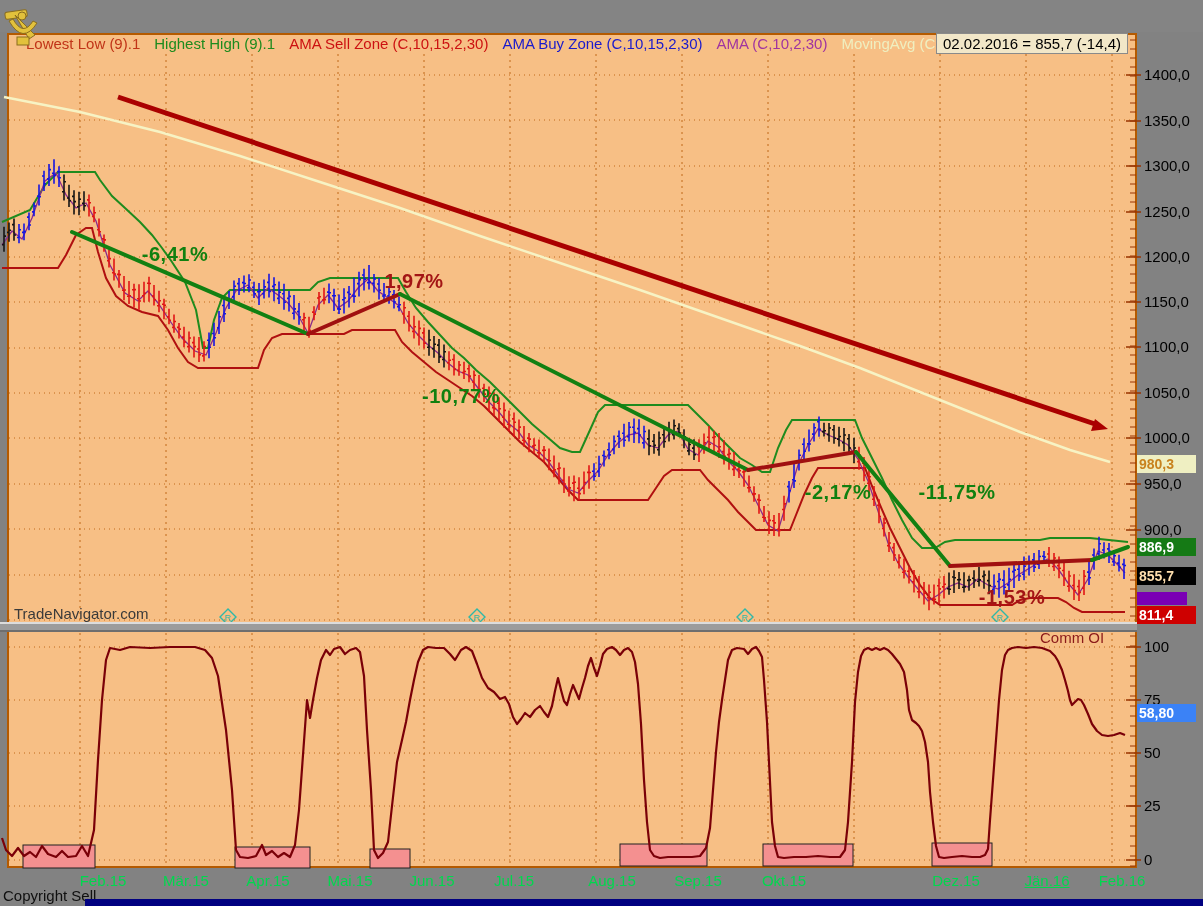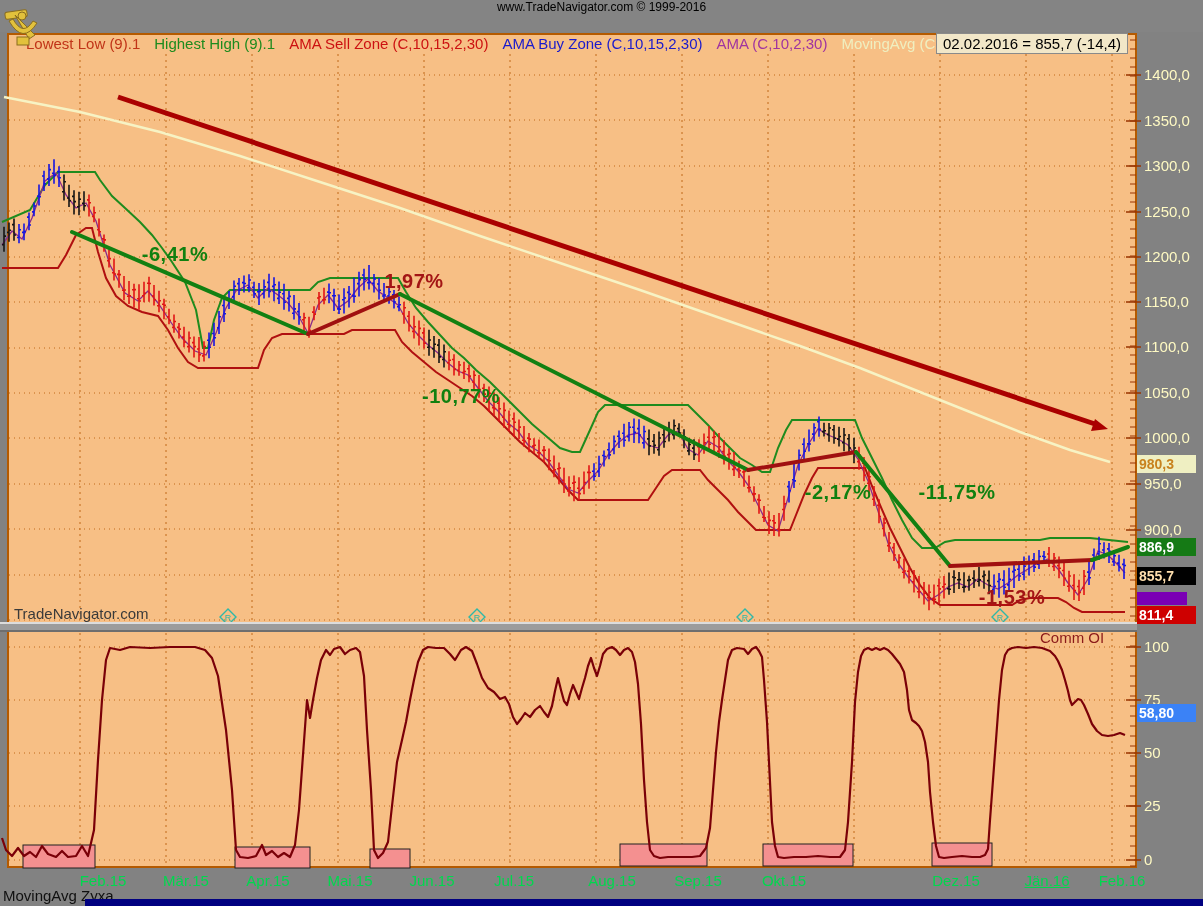--- a/index.html
+++ b/index.html
@@ -7,37 +7,36 @@
   #header{position:absolute;left:0;top:0;width:1203px;height:32px;background:#848484;text-align:center;color:#000;}
   #title{font-size:12px;font-weight:bold;padding-top:3px;}
   #subtitle{font-size:12px;}
   #logo{position:absolute;left:1px;top:1px;width:44px;height:48px;z-index:30;}
   #frame{position:absolute;left:7px;top:33px;width:1130px;height:835px;border:2px solid #B45A00;background:#F7BF85;box-sizing:border-box;}
   #legend{position:absolute;left:26px;top:35px;height:18px;display:flex;gap:14px;white-space:nowrap;font-size:15px;z-index:5;}
   .litem{cursor:default;}
   #datebox{position:absolute;left:936px;top:33px;font-size:15px;color:#000;background:#F2E7C8;border:1px solid #8a8a8a;padding:1px 6px;z-index:5;}
   #splitter{position:absolute;left:0;top:622px;width:1137px;height:10px;background:#9C9C9C;border-top:2px solid #DCDCDC;border-bottom:2px solid #6E6E6E;box-sizing:border-box;z-index:6;}
   svg#chart-svg{position:absolute;left:0;top:0;z-index:3;}
-  .axlabel{position:absolute;color:#fef9c3;font-size:15px;z-index:4;}
+  .axlabel{position:absolute;color:#000000;font-size:15px;z-index:4;}
   .month{position:absolute;top:872px;color:#00D84E;font-size:15px;transform:translateX(-50%);z-index:4;}
   .badge{position:absolute;left:1137px;width:55px;font-size:14px;font-weight:bold;padding:1px 2px;z-index:7;}
   #ama-sliver{position:absolute;left:1137px;top:592px;width:50px;height:13px;background:#7A00B4;z-index:6;}
   .pct{position:absolute;font-size:20px;font-weight:bold;transform:translate(-50%,-50%);z-index:5;letter-spacing:0.5px;}
   #watermark{position:absolute;left:14px;top:605px;font-size:15px;color:#3a3a3a;z-index:5;}
   #commlabel{position:absolute;left:1040px;top:629px;font-size:15px;color:#8B1A1A;z-index:5;}
   #copyright{position:absolute;left:3px;top:887px;font-size:15px;color:#101010;z-index:5;}
   #navybar{position:absolute;left:85px;top:899px;width:1118px;height:7px;background:#000080;z-index:5;}
 </style>
 </head>
 <body>
 
 <div id="stage">
 
   <div id="header">
-    <div id="subtitle">www.TradeNavigator.com © 1999-2016</div>
   </div>
 
   <svg id="logo" viewBox="0 0 44 48">
     <g stroke="#8a6d1f" stroke-width="1" fill="#E2C13C">
       <rect x="4" y="10" width="22" height="7" rx="2" transform="rotate(-8 15 13)"></rect>
       <path d="M14 14 L34 34 L28 38 Z"></path>
       <path d="M8 20 Q22 44 36 22 L32 20 Q22 36 12 18 Z"></path>
       <rect x="16" y="36" width="12" height="8"></rect>
       <circle cx="21" cy="15" r="4"></circle>
     </g>
@@ -249,21 +248,21 @@
         <text x="745" y="620.5" text-anchor="middle" font-size="9" fill="#2FB8A8">R</text>
         <path d="M1000 609L1008 617L1000 625L992 617Z" fill="none" stroke="#2FB8A8" stroke-width="1.4"></path>
         <text x="1000" y="620.5" text-anchor="middle" font-size="9" fill="#2FB8A8">R</text>
       </g>
     </svg>
 
   <div id="watermark">TradeNavigator.com</div>
   <div id="splitter"></div>
   <div id="commlabel">Comm OI</div>
   <div id="ama-sliver"></div>
-  <div id="copyright">MovingAvg Zyxa</div>
+  <div id="copyright">Copyright Sell</div>
   <div id="navybar"></div>
 
 <div class="axlabel" style="left: 1144px; top: 66px;">1400,0</div>
     <div class="axlabel" style="left: 1144px; top: 112px;">1350,0</div>
     <div class="axlabel" style="left: 1144px; top: 157px;">1300,0</div>
     <div class="axlabel" style="left: 1144px; top: 203px;">1250,0</div>
     <div class="axlabel" style="left: 1144px; top: 248px;">1200,0</div>
     <div class="axlabel" style="left: 1144px; top: 293px;">1150,0</div>
     <div class="axlabel" style="left: 1144px; top: 338px;">1100,0</div>
     <div class="axlabel" style="left: 1144px; top: 384px;">1050,0</div>

